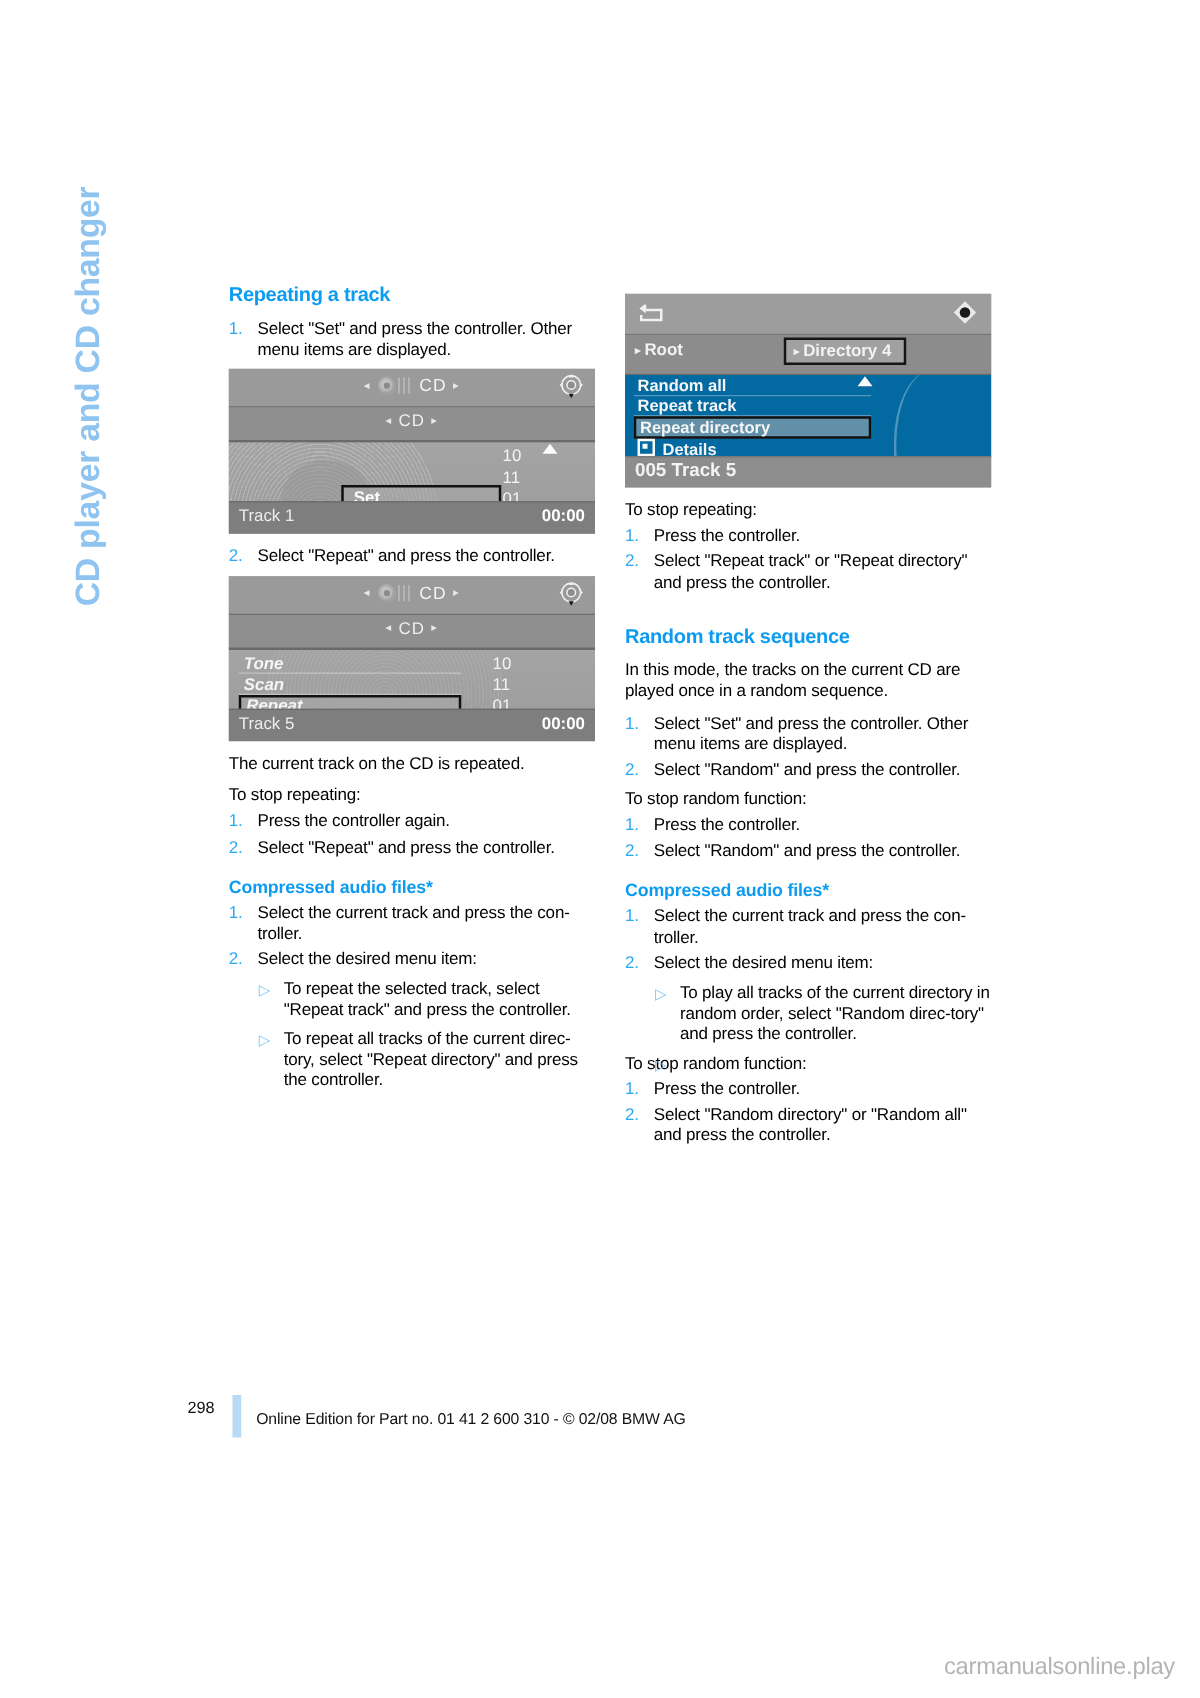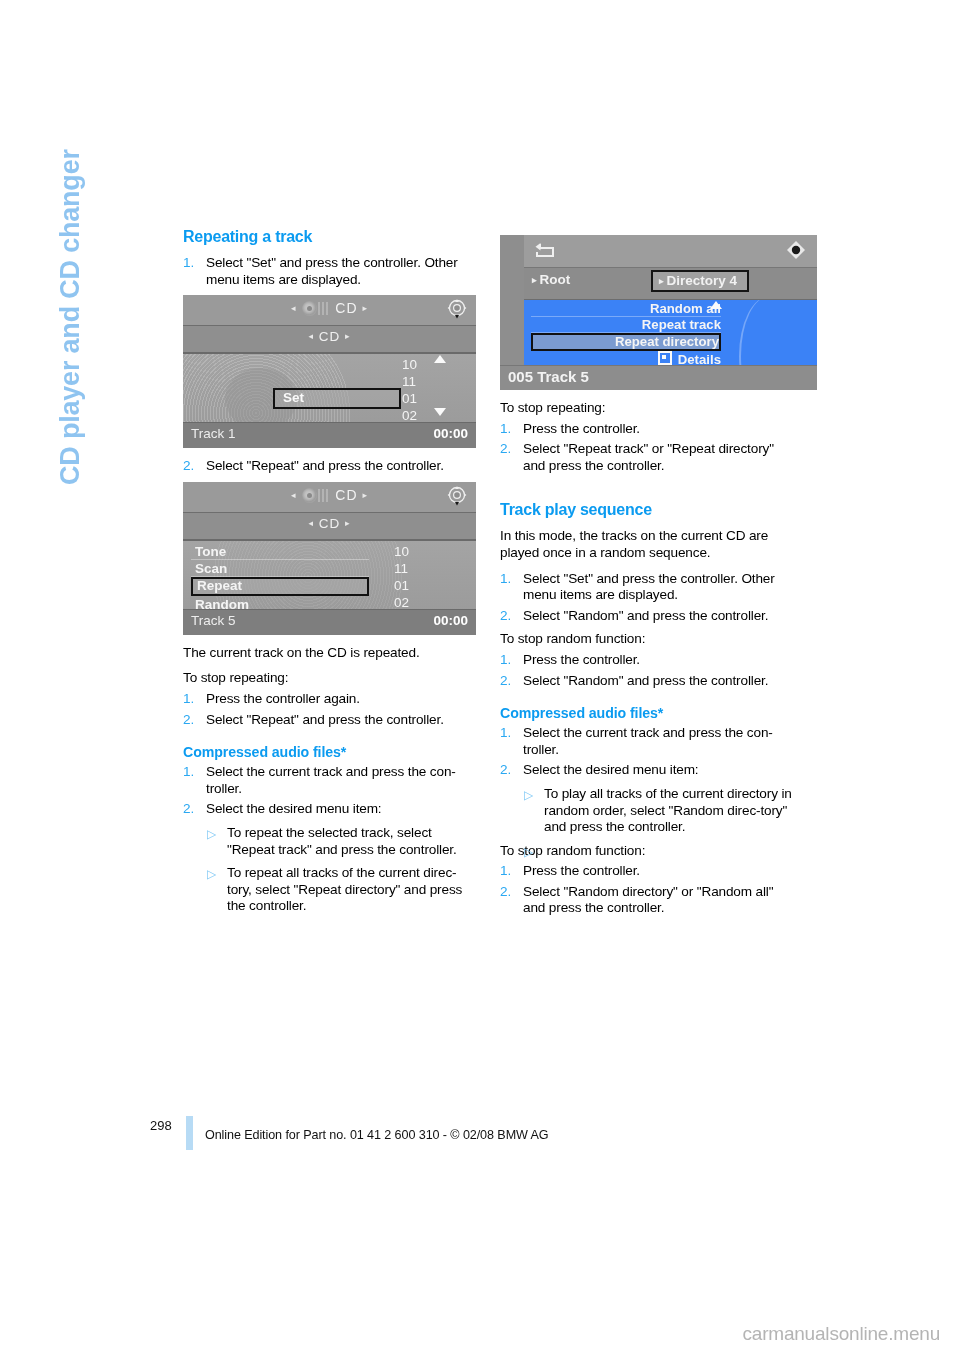--- a/index.html
+++ b/index.html
@@ -74,22 +74,22 @@
   }
 
   
   .shot{
     position:relative;width:293px;
     background:#8e8e8e;
     margin:5px 0 10px 0;
     font-family:"Liberation Sans", sans-serif;
     overflow:hidden;
   }
-  .shot-cd{height:153px;}
-  .shot-dir{height:155px;padding-left:24px;}
+  .shot-cd{height:132px;}
+  .shot-dir{height:155px;}
 
   
   .cd-topbar{
     position:relative;height:30px;background:#9a9a9a;
     border-bottom:1px solid #6e6e6e;
   }
   .cd-topbar .center{
     position:absolute;left:0;right:0;top:5px;text-align:center;
     color:#f2f2f2;font-size:14px;letter-spacing:1px;
   }
@@ -148,40 +148,40 @@
     position:absolute;left:0;right:0;bottom:0;height:25px;background:#7e7e7e;
     border-top:1px solid #6a6a6a;
   }
   .cd-footer .l{position:absolute;left:8px;top:3px;color:#ededed;font-size:13.5px;}
   .cd-footer .r{position:absolute;right:8px;top:3px;color:#ffffff;font-size:13.5px;font-weight:bold;}
 
   
   .menu-rows{position:absolute;left:8px;top:2px;width:178px;}
   .menu-rows .row{
     position:relative;height:17px;color:#f4f4f4;font-size:13.5px;font-weight:bold;
-    padding-left:4px;line-height:17px;
+    padding-left:4px;line-height:17px;font-style:italic;
   }
   .menu-rows .row.sel{border:2px solid #111;height:15px;line-height:14px;background:rgba(170,170,170,.5);}
   .menu-rows .row .rule{position:absolute;left:0;right:0;bottom:0;height:1px;background:rgba(255,255,255,.35);}
 
   
   .dir-top{position:relative;height:32px;background:#9d9d9d;border-bottom:1px solid #777;}
   .back-ico{position:absolute;left:10px;top:7px;width:22px;height:17px;}
   .dot-ico{position:absolute;right:12px;top:6px;width:18px;height:18px;}
   .dir-crumbs{position:relative;height:31px;background:#8c8c8c;border-bottom:1px solid #6d6d6d;}
   .crumb{
     position:absolute;top:4px;color:#f2f2f2;font-size:13.5px;font-weight:bold;
   }
   .crumb .tri{font-size:9px;vertical-align:1px;margin-right:3px;color:#efefef;}
   .crumb-root{left:8px;}
   .crumb-dir{
     left:127px;padding:1px 10px 2px 6px;border:2px solid #151515;
     background:rgba(175,175,175,.6);top:2px;
   }
-  .dir-body{position:relative;height:67px;background:#3b82f6;overflow:hidden;text-align:right;}
+  .dir-body{position:relative;height:67px;background:#0369a1;overflow:hidden;}
   .dir-list{position:absolute;left:7px;top:1px;width:190px;}
   .dir-list .row{
     position:relative;height:16px;line-height:16px;color:#f5f5f5;font-size:13.2px;font-weight:bold;padding-left:3px;
   }
   .dir-list .row .rule{position:absolute;left:0;right:0;bottom:0;height:1px;background:rgba(255,255,255,.32);}
   .dir-list .row.sel{border:2px solid #111;height:14px;line-height:13px;background:rgba(176,176,176,.55);}
   .chk{display:inline-block;width:10px;height:10px;border:2px solid #fafafa;margin-right:6px;vertical-align:-1px;position:relative;}
   .chk:after{content:"";position:absolute;left:2px;top:2px;width:4px;height:4px;background:#fafafa;}
   .dir-curve{
     position:absolute;right:16px;top:-4px;width:60px;height:120px;
@@ -420,21 +420,21 @@
       <li>
         <span class="num">1.</span>
         <span>Press the controller.</span>
       </li>
       <li>
         <span class="num">2.</span>
         <span>Select "Repeat track" or "Repeat directory" and press the controller.</span>
       </li>
     </ol>
 
-    <h2 class="sec" style="margin-top:27px;">Track play sequence</h2>
+    <h2 class="sec" style="margin-top:27px;">Random track sequence</h2>
 
     <p class="para">In this mode, the tracks on the current CD are played once in a random sequence.</p>
 
     <ol class="steps">
       <li>
         <span class="num">1.</span>
         <span>Select "Set" and press the controller. Other menu items are displayed.</span>
       </li>
       <li>
         <span class="num">2.</span>
@@ -489,15 +489,15 @@
       </li>
     </ol>
   </div>
 
   <div class="footer">
     <div class="pgnum">298</div>
     <div class="footer-rule"></div>
     <div class="footer-txt">Online Edition for Part no. 01 41 2 600 310 - © 02/08 BMW AG</div>
   </div>
 
-  <div class="watermark">carmanualsonline.menu</div>
+  <div class="watermark">carmanualsonline.play</div>
 
 </div>
 
 </body></html>

